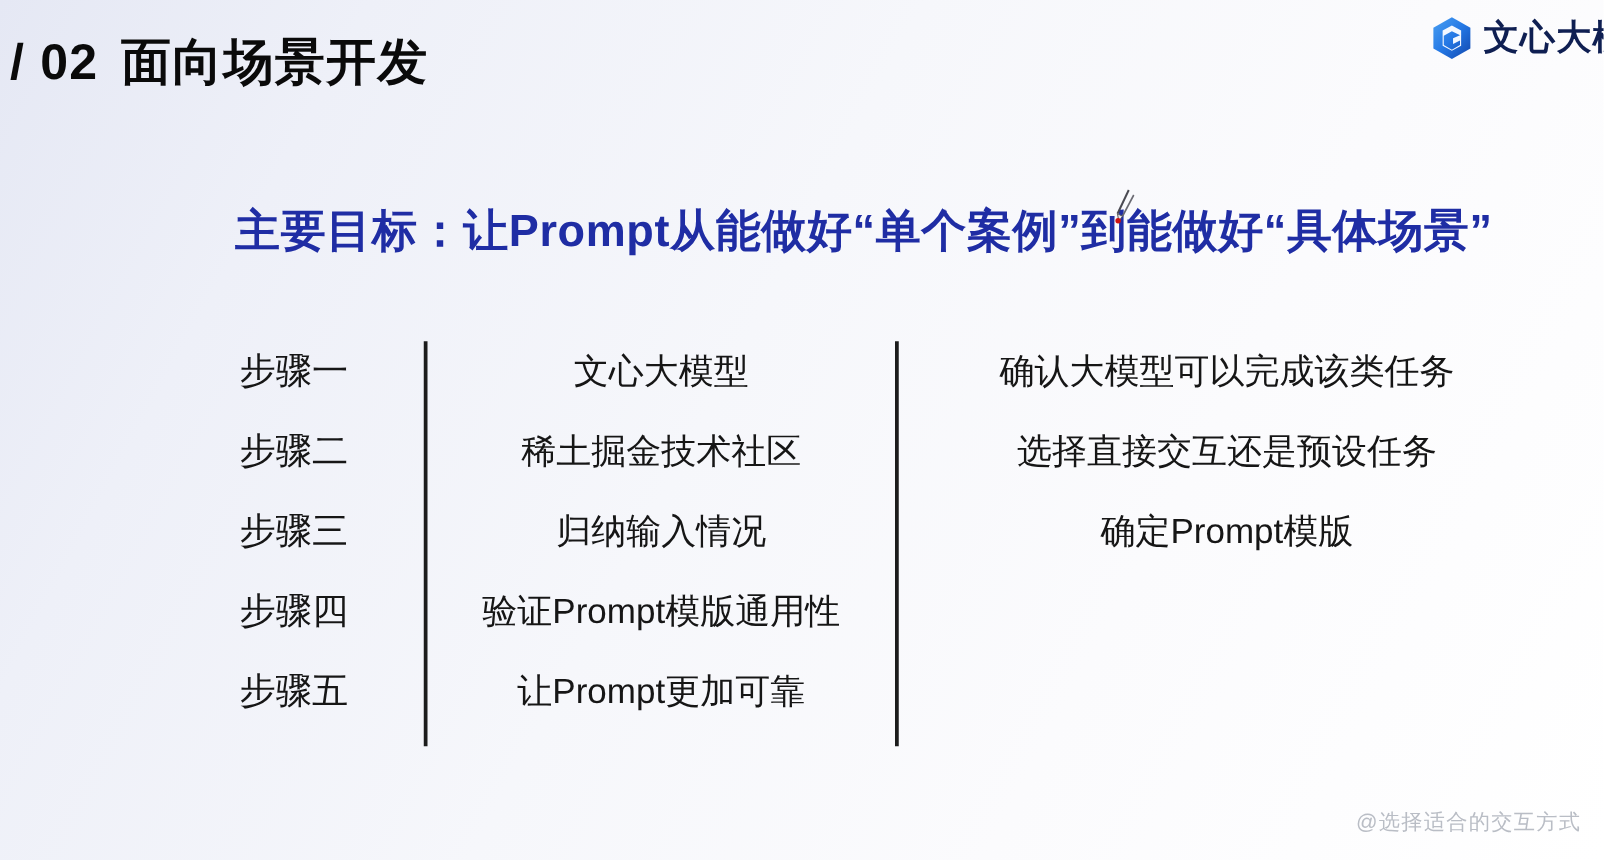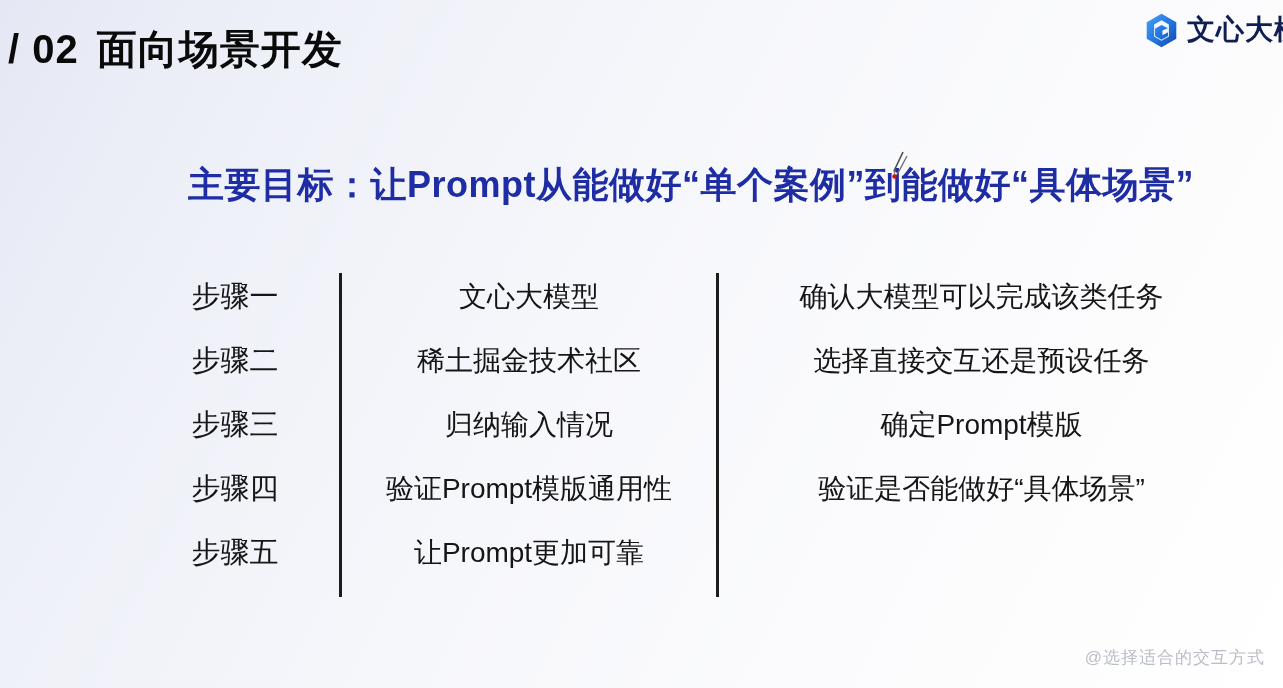--- a/index.html
+++ b/index.html
@@ -165,21 +165,20 @@
       <div class="steps-cell">选择直接交互还是预设任务</div>
     </div>
     <div class="steps-row">
       <div class="steps-cell step-label">步骤三</div>
       <div class="steps-cell">归纳输入情况</div>
       <div class="steps-cell">确定Prompt模版</div>
     </div>
     <div class="steps-row">
       <div class="steps-cell step-label">步骤四</div>
       <div class="steps-cell">验证Prompt模版通用性</div>
-      <div class="steps-cell">验证是否能做好“具体场景”</div>
     </div>
     <div class="steps-row">
       <div class="steps-cell step-label">步骤五</div>
       <div class="steps-cell">让Prompt更加可靠</div>
     </div>
   </div>
 
   <div class="v-divider d1"></div>
   <div class="v-divider d2"></div>
 

